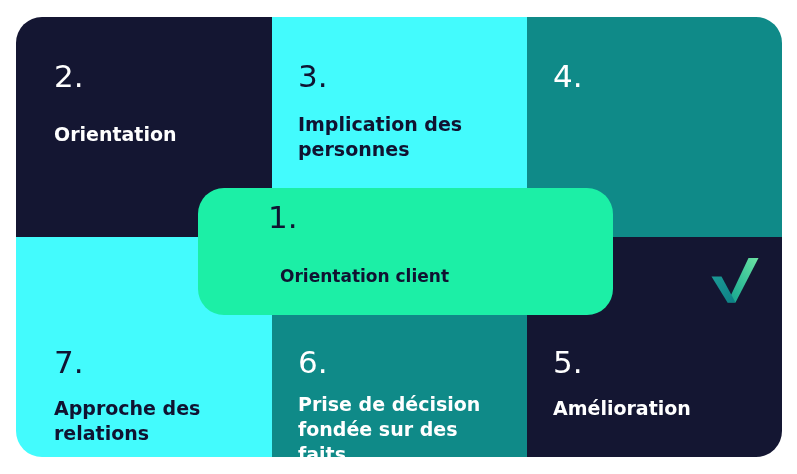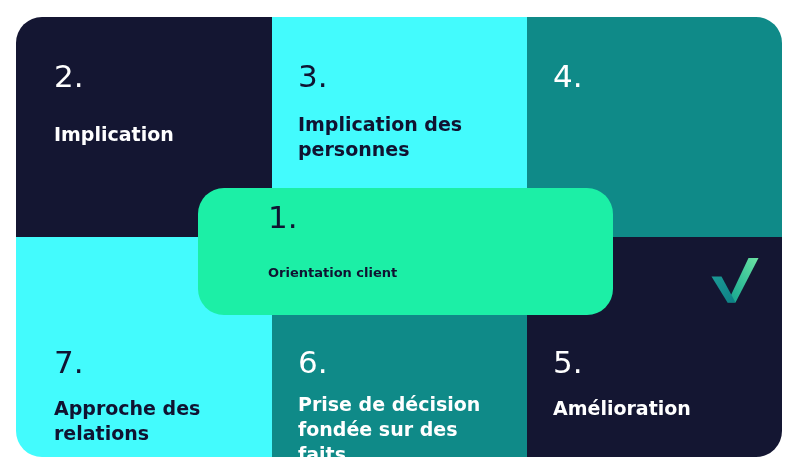--- a/index.html
+++ b/index.html
@@ -105,25 +105,25 @@
   .center-num {
     font-family: "DejaVu Sans", sans-serif;
     font-size: 31px;
     font-weight: 400;
     color: #101331;
     line-height: 1;
     margin: 0 0 32px 0;
   }
   .center-title {
     font-family: "DejaVu Sans", sans-serif;
-    font-size: 13px;
+    font-size: 17px;
     font-weight: 700;
     color: #101331;
     line-height: 1.3;
-    margin: 0;
+    margin: 12px;
   }
 
   
   .check-logo {
     position: absolute;
     left: 704px;
     top: 252px;
     width: 62px;
     height: 62px;
     z-index: 6;
@@ -131,21 +131,21 @@
 </style>
 </head>
 <body>
 
 <div class="stage">
 
   <div class="grid-frame">
 
     <div class="cell cell-2 bg-navy txt-light">
       <div class="cell-num">2.</div>
-      <div class="cell-title">Implication</div>
+      <div class="cell-title">Orientation</div>
     </div>
 
     <div class="cell cell-3 bg-cyan txt-dark">
       <div class="cell-num">3.</div>
       <div class="cell-title">Implication des personnes</div>
     </div>
 
     <div class="cell cell-4 bg-teal txt-light">
       <div class="cell-num">4.</div>
     </div>

